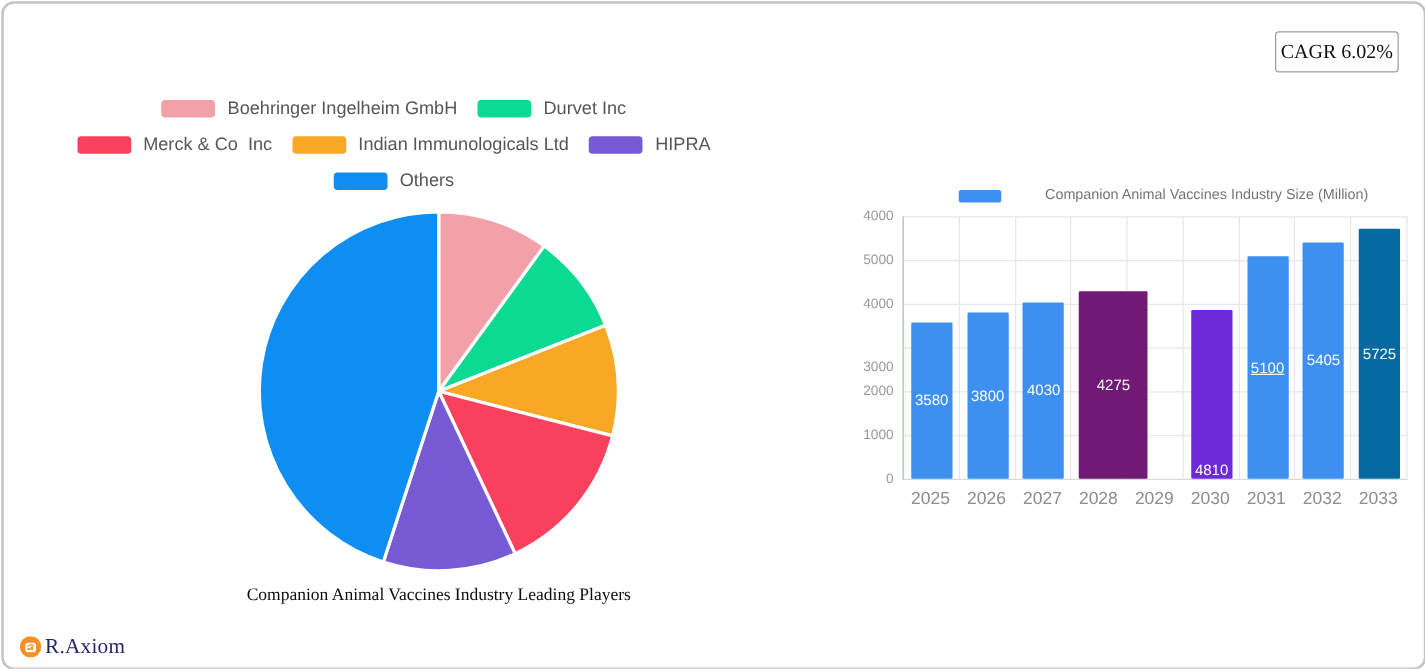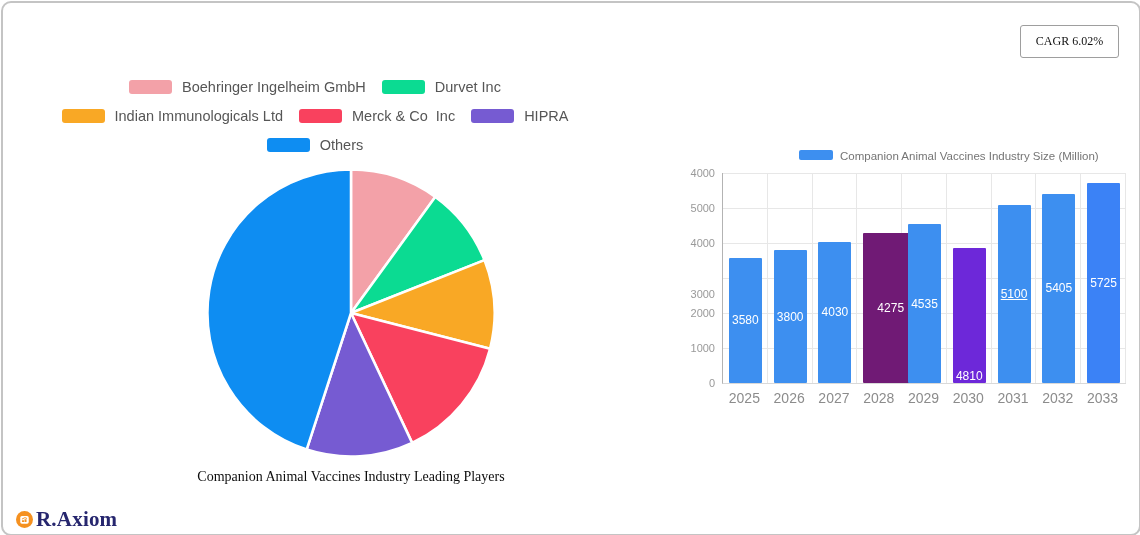--- a/index.html
+++ b/index.html
@@ -2,48 +2,48 @@
 <html><head>
 <meta charset="utf-8">
 <style>
   html,body{margin:0;padding:0;background:#fff;}
   body{width:1140px;height:535px;position:relative;font-family:"Liberation Sans",sans-serif;}
   .card{position:absolute;left:1px;top:1px;width:1136px;height:531px;background:#fff;
         border:2px solid #c4c4c4;border-radius:10px;overflow:hidden;}
   
   .cagr-badge{position:absolute;top:22px;right:20px;width:97px;height:31px;line-height:31px;
         text-align:center;border:1px solid #9e9e9e;border-radius:3px;
-        font-family:"Liberation Serif",serif;font-size:12px;color:#111;}
+        font-family:"Liberation Serif",serif;font-size:16px;color:#111;}
   
   .pie-legend{position:absolute;left:0;top:74px;width:624px;}
   .legend-row{display:flex;justify-content:center;align-items:center;margin-bottom:9px;height:20px;}
   .legend-item{display:flex;align-items:center;margin:0 8px;cursor:pointer;}
   .legend-swatch{width:43px;height:14px;border-radius:3px;margin-right:10px;flex:0 0 auto;}
   .legend-label{font-size:14.5px;color:#565656;white-space:pre;}
   
   .pie-svg{position:absolute;left:201px;top:163px;width:294px;height:294px;}
   .pie-title{position:absolute;left:48px;top:466px;width:600px;text-align:center;
         font-family:"Liberation Serif",serif;font-size:14px;font-weight:500;color:#0d0d0d;}
   
-  .bar-legend{position:absolute;left:796px;top:147px;display:flex;align-items:flex-start;}
+  .bar-legend{position:absolute;left:764px;top:147px;display:flex;align-items:flex-end;gap:28px;}
   .bar-legend-swatch{width:34px;height:10px;border-radius:2px;margin-right:7px;}
   .bar-legend-label{font-size:11.5px;color:#757575;}
   .bar-plot{position:absolute;left:719px;top:170px;width:403px;height:210px;
         border-left:1px solid #b3b3b3;border-bottom:1px solid #d9d9d9;}
   .gridline-h{position:absolute;left:0;width:100%;height:1px;background:#e7e7e7;}
   .gridline-v{position:absolute;top:0;height:100%;width:1px;background:#e7e7e7;}
   .bar{position:absolute;bottom:0;display:flex;align-items:center;justify-content:center;
         border-radius:1px;cursor:pointer;}
   .bar-value{color:#fff;font-size:12px;}
   .y-tick{position:absolute;width:42px;text-align:right;font-size:11px;color:#999;}
   .x-tick{position:absolute;text-align:center;font-size:14px;color:#8c8c8c;}
   
   .brand{position:absolute;left:13px;top:504px;display:flex;align-items:center;}
   .brand-icon{width:17px;height:17px;margin-right:3px;}
-  .brand-text{font-family:"Liberation Serif",serif;font-weight:bold;font-size:21px;
+  .brand-text{font-family:"Liberation Serif",serif;font-weight:normal;font-size:17px;
         color:#26266e;letter-spacing:.2px;}
 </style>
 </head>
 <body>
 
 <div class="card">
 
   <div class="cagr-badge">CAGR 6.02%</div>
 
   <div class="pie-legend" id="pie-legend">
@@ -52,26 +52,26 @@
           <span class="legend-swatch" style="background: rgb(243, 161, 168);"></span>
           <span class="legend-label">Boehringer Ingelheim GmbH</span>
         </div>
         <div class="legend-item">
           <span class="legend-swatch" style="background: rgb(11, 219, 146);"></span>
           <span class="legend-label">Durvet Inc</span>
         </div>
       </div>
       <div class="legend-row">
         <div class="legend-item">
+          <span class="legend-swatch" style="background: rgb(249, 65, 94);"></span>
+          <span class="legend-label">Merck &amp; Co  Inc</span>
+        </div>
+        <div class="legend-item">
           <span class="legend-swatch" style="background: rgb(249, 168, 37);"></span>
           <span class="legend-label">Indian Immunologicals Ltd</span>
-        </div>
-        <div class="legend-item">
-          <span class="legend-swatch" style="background: rgb(249, 65, 94);"></span>
-          <span class="legend-label">Merck &amp; Co  Inc</span>
         </div>
         <div class="legend-item">
           <span class="legend-swatch" style="background: rgb(118, 91, 210);"></span>
           <span class="legend-label">HIPRA</span>
         </div>
       </div>
       <div class="legend-row">
         <div class="legend-item">
           <span class="legend-swatch" style="background: rgb(14, 141, 242);"></span>
           <span class="legend-label">Others</span>
@@ -116,33 +116,30 @@
       </div>
       <div class="bar" style="left: 50.6667px; width: 33px; height: 133px; background: rgb(61, 143, 240);">
         <span class="bar-value" style="color: rgb(255, 255, 255);">3800</span>
       </div>
       <div class="bar" style="left: 95.4444px; width: 33px; height: 141.05px; background: rgb(61, 143, 240);">
         <span class="bar-value" style="color: rgb(255, 255, 255);">4030</span>
       </div>
       <div class="bar" style="left: 140.222px; width: 55px; height: 149.625px; background: #701a75;">
         <span class="bar-value" style="color: rgb(255, 255, 255);">4275</span>
       </div>
-      <div class="bar" style="left: 185px; width: 33px; height: 158.725px; background: rgb(61, 143, 240);">
-        <span class="bar-value" style="color: rgb(255, 255, 255);">4535</span>
-      </div>
       <div class="bar" style="left: 229.778px; width: 33px; height: 135px; background: #6d28d9; align-items: flex-end;">
         <span class="bar-value" style="color: rgb(255, 255, 255);">4810</span>
       </div>
       <div class="bar" style="left: 274.556px; width: 33px; height: 178.5px; background: rgb(61, 143, 240);">
         <span class="bar-value" style="color: rgb(255, 255, 255); text-decoration: underline;">5100</span>
       </div>
       <div class="bar" style="left: 319.333px; width: 33px; height: 189.175px; background: rgb(61, 143, 240); align-items: center;">
         <span class="bar-value" style="color: rgb(255, 255, 255);">5405</span>
       </div>
-      <div class="bar" style="left: 364.111px; width: 33px; height: 200.375px; background: #3b82f6;">
+      <div class="bar" style="left: 364.111px; width: 33px; height: 200.375px; background: #0369a1;">
         <span class="bar-value" style="color: rgb(255, 255, 255);">5725</span>
       </div>
     </div>
   <div id="bar-ticks">
       <div class="y-tick" style="left: 670px; top: 374px;">0</div>
       <div class="y-tick" style="left: 670px; top: 339px;">1000</div>
       <div class="y-tick" style="left: 670px; top: 304px;">2000</div>
       <div class="y-tick" style="left: 670px; top: 269px; margin-top: 16px;">3000</div>
       <div class="y-tick" style="left: 670px; top: 234px;">4000</div>
       <div class="y-tick" style="left: 670px; top: 199px;">5000</div>

